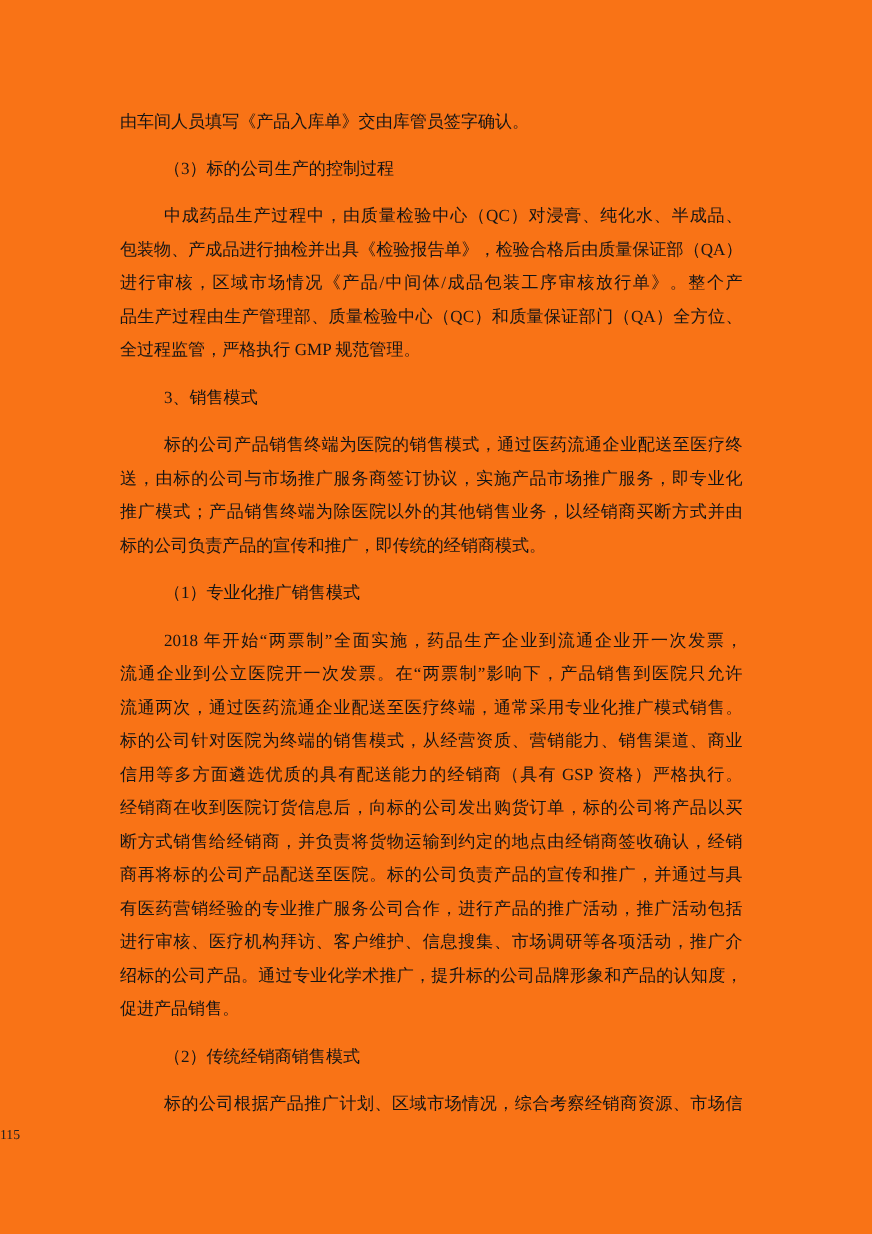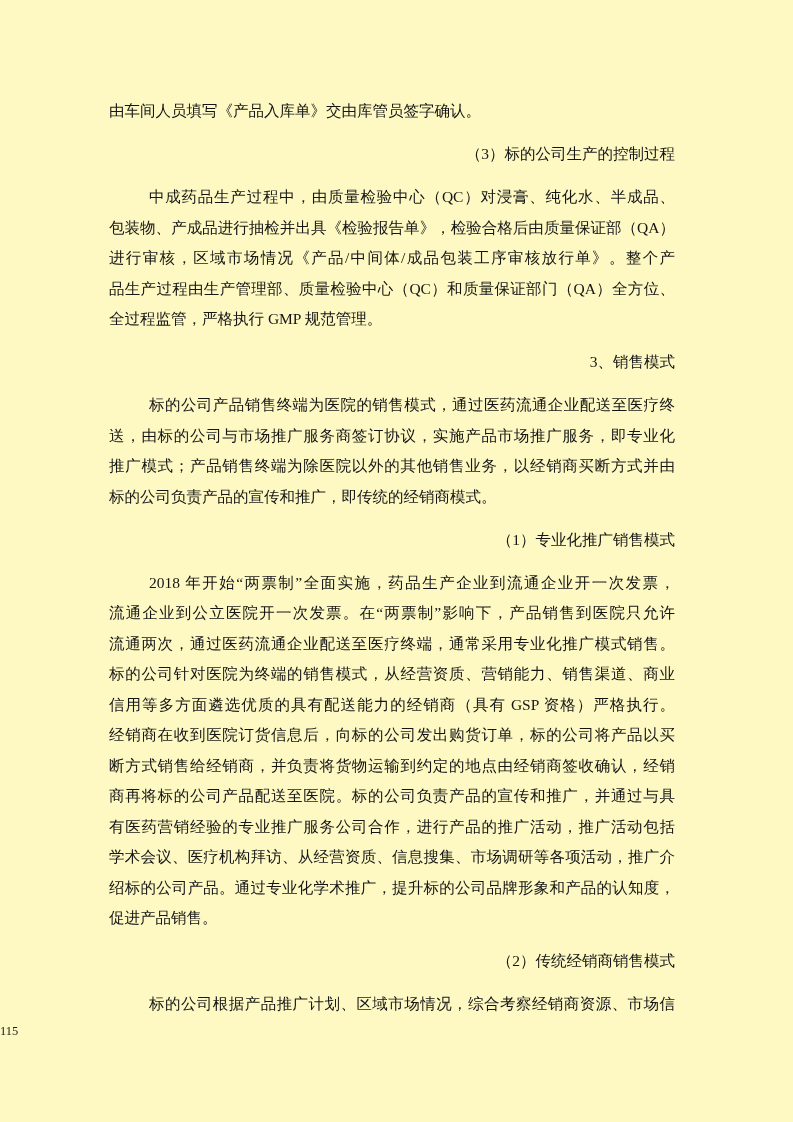--- a/index.html
+++ b/index.html
@@ -1,19 +1,19 @@
 <!DOCTYPE html>
 <html><head>
 <meta charset="utf-8">
 <style>
   html,body{margin:0;padding:0;background:#ffffff;}
   .page{
     position:relative;
     width:793px;height:1122px;
-    background:#fef9c3;
+    background:#f97316;
     font-family:"Liberation Serif","DejaVu Serif",serif;
     color:#151515;
     overflow:hidden;
   }
   .content{
     position:absolute;
     left:109px;top:96px;width:566px;
   }
   .block{margin:0 0 12.5px 0;}
   .block:last-child{margin-bottom:16px;}
@@ -27,21 +27,21 @@
     white-space:nowrap;
   }
   .ln.j{white-space:normal;}
   .ln.last{text-align-last:left;white-space:nowrap;}
   .ind{text-indent:40px;}
   .hd{
     font-size:15.5px;
     line-height:30.5px;
     height:30.5px;
     text-indent:40px;
-    text-align:right;
+    text-align:left;
     white-space:nowrap;
   }
   .pageno{
     position:absolute;
     left:0;top:1023px;width:793px;
     font-size:12.5px;
     line-height:16px;
     color:#222222;
   }
 </style>
@@ -85,21 +85,21 @@
     <div class="block">
       <div class="ln j ind">2018 年开始“两票制”全面实施，药品生产企业到流通企业开一次发票，</div>
       <div class="ln j">流通企业到公立医院开一次发票。在“两票制”影响下，产品销售到医院只允许</div>
       <div class="ln j">流通两次，通过医药流通企业配送至医疗终端，通常采用专业化推广模式销售。</div>
       <div class="ln j">标的公司针对医院为终端的销售模式，从经营资质、营销能力、销售渠道、商业</div>
       <div class="ln j">信用等多方面遴选优质的具有配送能力的经销商（具有 GSP 资格）严格执行。</div>
       <div class="ln j">经销商在收到医院订货信息后，向标的公司发出购货订单，标的公司将产品以买</div>
       <div class="ln j">断方式销售给经销商，并负责将货物运输到约定的地点由经销商签收确认，经销</div>
       <div class="ln j">商再将标的公司产品配送至医院。标的公司负责产品的宣传和推广，并通过与具</div>
       <div class="ln j">有医药营销经验的专业推广服务公司合作，进行产品的推广活动，推广活动包括</div>
-      <div class="ln j">学术会议、医疗机构拜访、从经营资质、信息搜集、市场调研等各项活动，推广介</div>
+      <div class="ln j">进行审核、医疗机构拜访、客户维护、信息搜集、市场调研等各项活动，推广介</div>
       <div class="ln j">绍标的公司产品。通过专业化学术推广，提升标的公司品牌形象和产品的认知度，</div>
       <div class="ln last">促进产品销售。</div>
     </div>
 
     <div class="block">
       <div class="hd">（2）传统经销商销售模式</div>
     </div>
 
     <div class="block">
       <div class="ln j ind">标的公司根据产品推广计划、区域市场情况，综合考察经销商资源、市场信</div>

